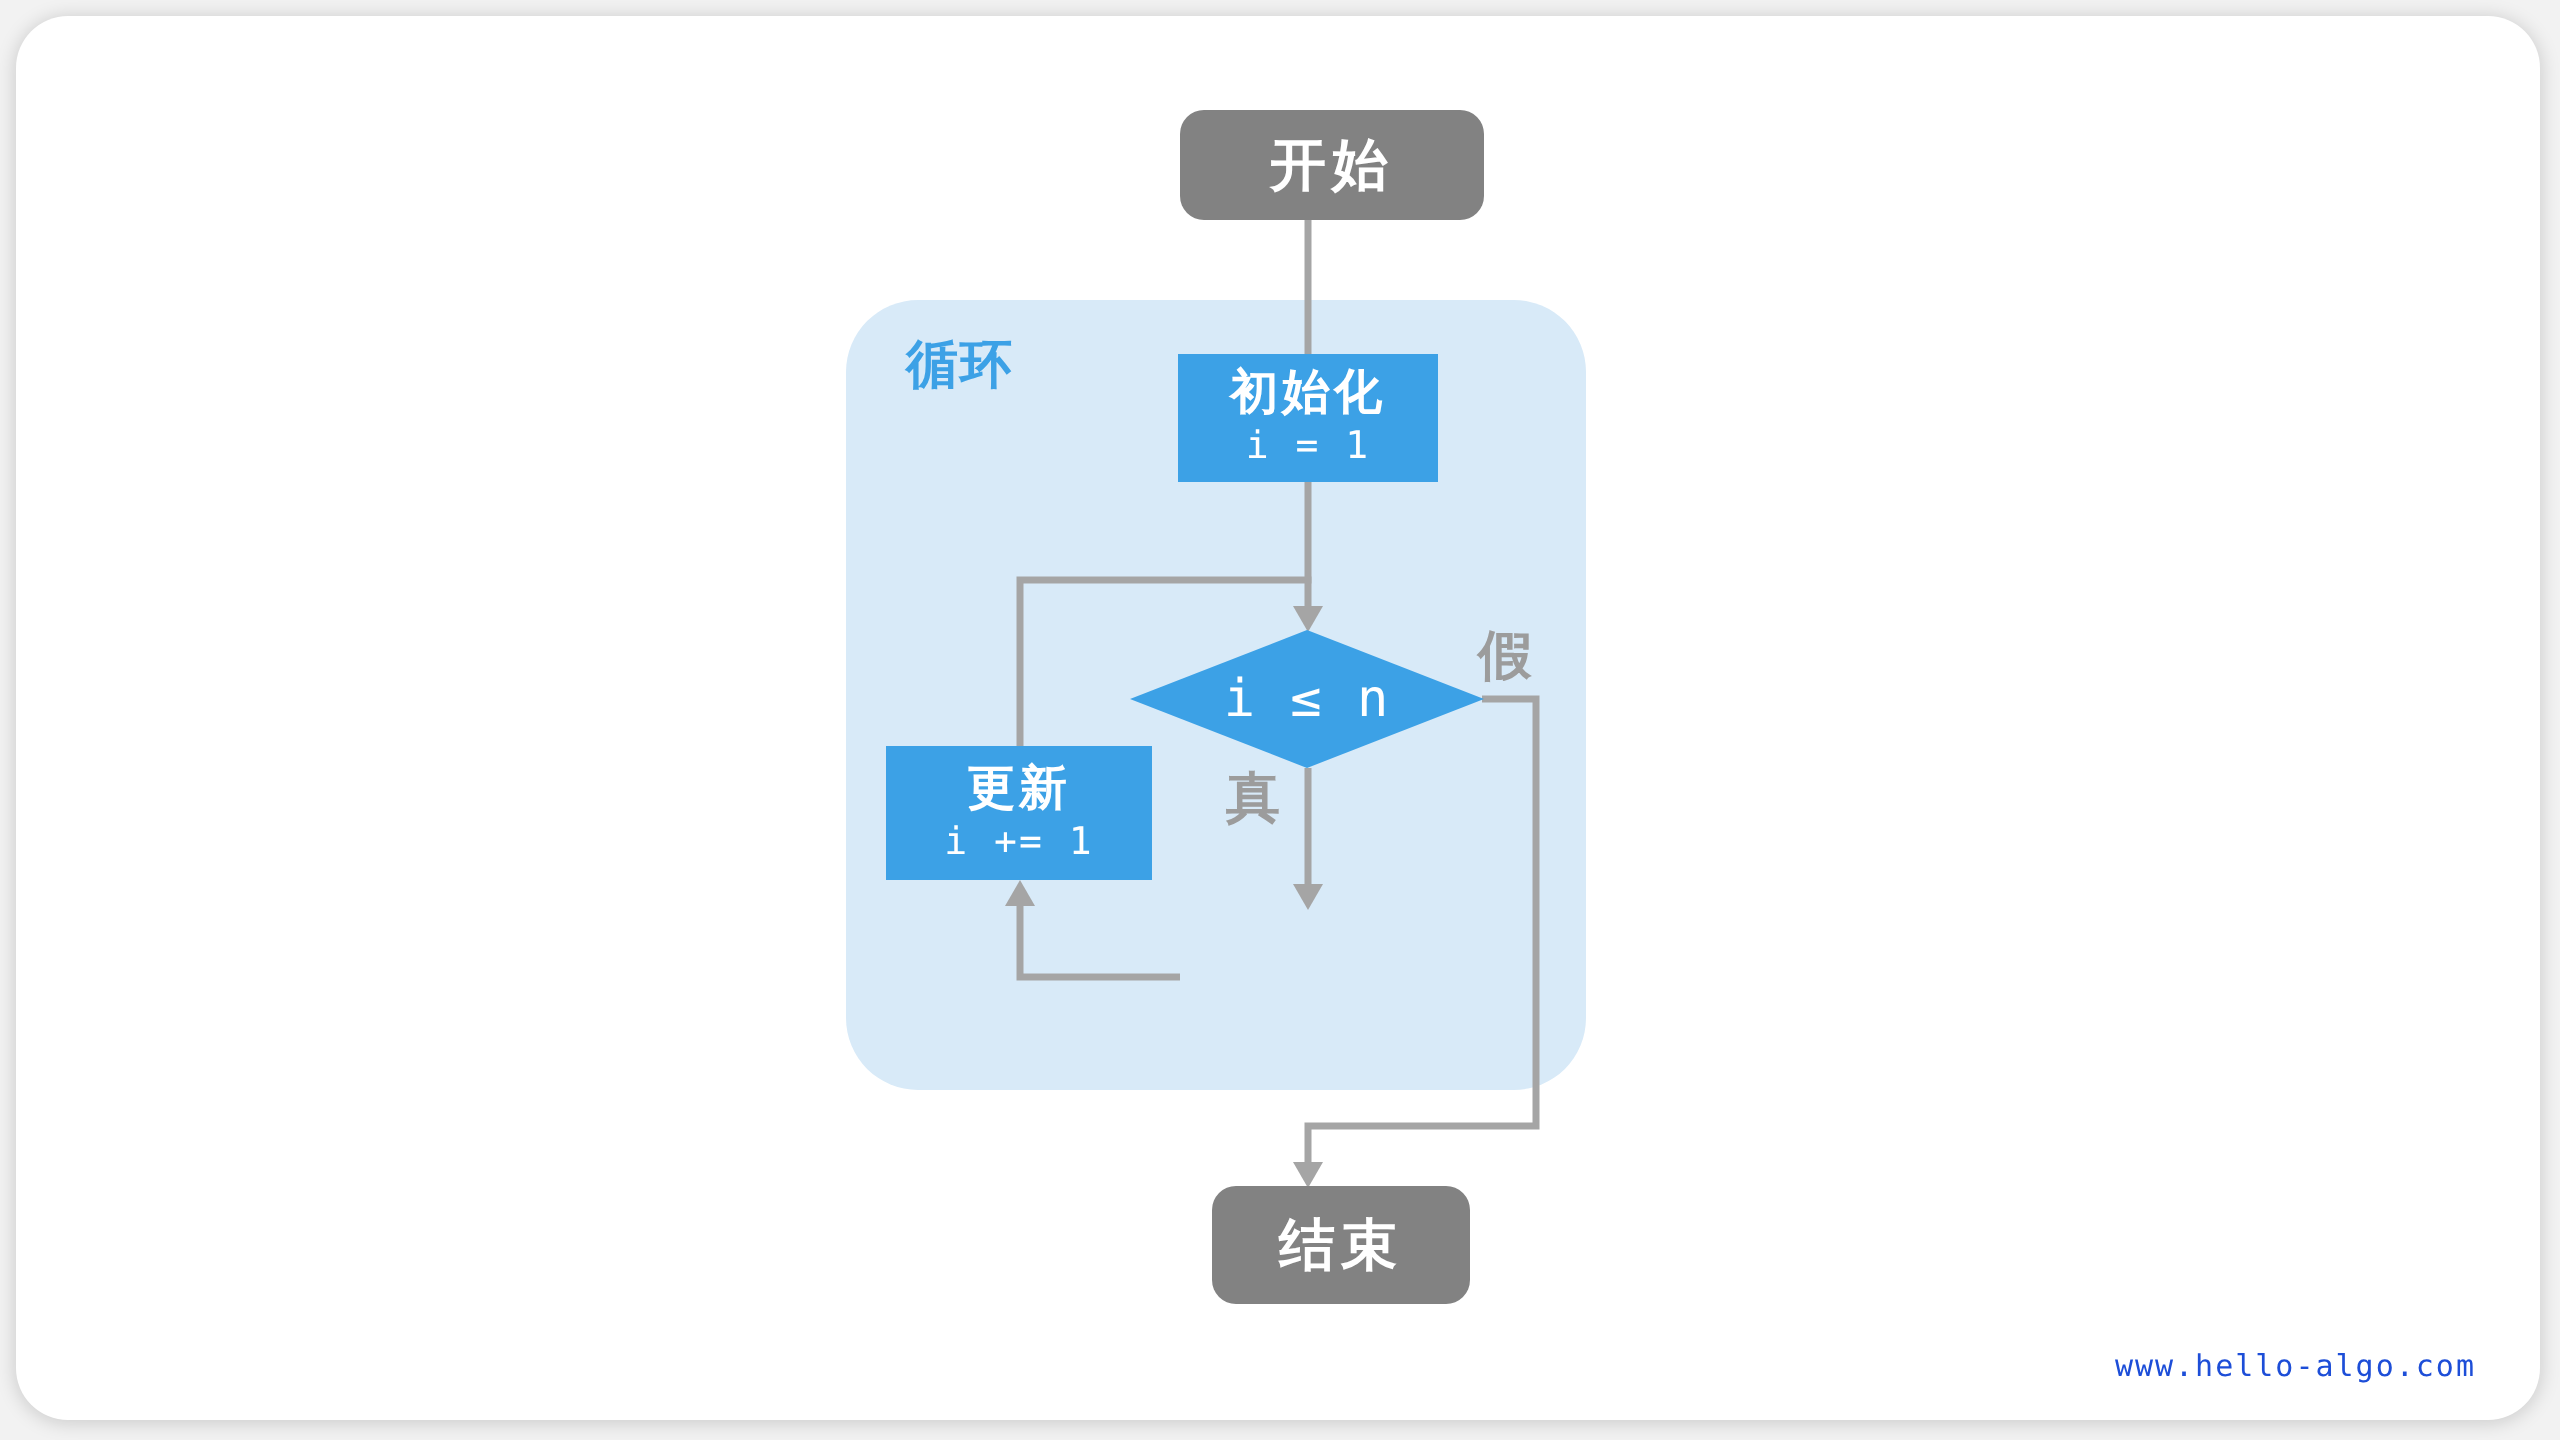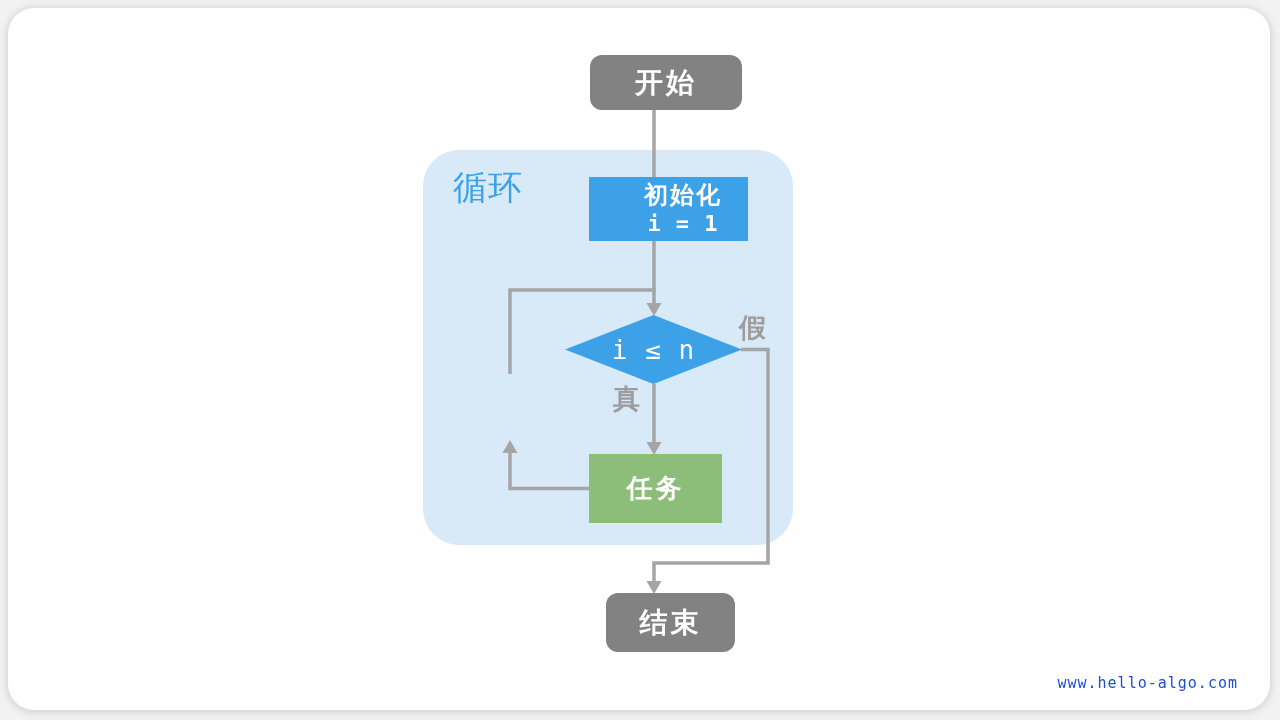--- a/index.html
+++ b/index.html
@@ -27,22 +27,22 @@
   .loop-container {
     position: absolute;
     left: 423px; top: 150px;
     width: 370px; height: 395px;
     background: var(--loop-bg, #d8eaf8);
     border-radius: 36px;
   }
   .loop-label {
     position: absolute;
     left: 453px; top: 165px;
-    font-size: 34px;
-    font-weight: normal;
+    font-size: 26px;
+    font-weight: bold;
     color: var(--node-blue, #3ca1e6);
     letter-spacing: 1px;
   }
   svg.wires {
     position: absolute;
     left: 0; top: 0;
     width: 1280px; height: 720px;
   }
   .connector {
     fill: none;
@@ -69,32 +69,31 @@
   .terminal {
     background: var(--terminal-gray, #828282);
     border-radius: 12px;
     font-size: 28px;
     font-weight: bold;
     letter-spacing: 3px;
   }
   .process {
     background: var(--node-blue, #3ca1e6);
     border-radius: 0;
-    padding-left: 29px;
   }
   .process .cjk-line {
     font-size: 24px;
     font-weight: bold;
     letter-spacing: 2px;
     line-height: 1.25;
   }
   .process .code-line {
     font-family: "DejaVu Sans Mono", "Liberation Mono", monospace;
-    font-size: 22px;
-    font-weight: bold;
+    font-size: 19px;
+    font-weight: normal;
     line-height: 1.25;
     letter-spacing: 1px;
   }
   .task-node {
     background: var(--task-green, #8cbe7a);
     font-size: 26px;
     font-weight: bold;
     letter-spacing: 3px;
   }
   .diamond-text {
@@ -163,24 +162,25 @@
   <div class="node process" style="left:589px; top:177px; width:130px; height:64px;">
     <div class="cjk-line">初始化</div>
     <div class="code-line">i = 1</div>
   </div>
 
   <div class="diamond-text">i ≤ n</div>
 
   <div class="edge-label false-label">假</div>
   <div class="edge-label true-label">真</div>
 
+  <div class="node process" style="left:443px; top:373px; width:133px; height:67px;">
+    <div class="cjk-line">更新</div>
+    <div class="code-line">i += 1</div>
+  </div>
 
-  <div class="node task-node" style="left:589px; top:454px; width:133px; height:69px;">
-    <span>任务</span>
-  </div>
 
   <div class="node terminal" style="left:590px; top:593px; width:129px; height:59px;margin-left:16px;">
     <span>结束</span>
   </div>
 
   <div class="watermark">www.hello-algo.com</div>
 
 </div>
 
 </body></html>

